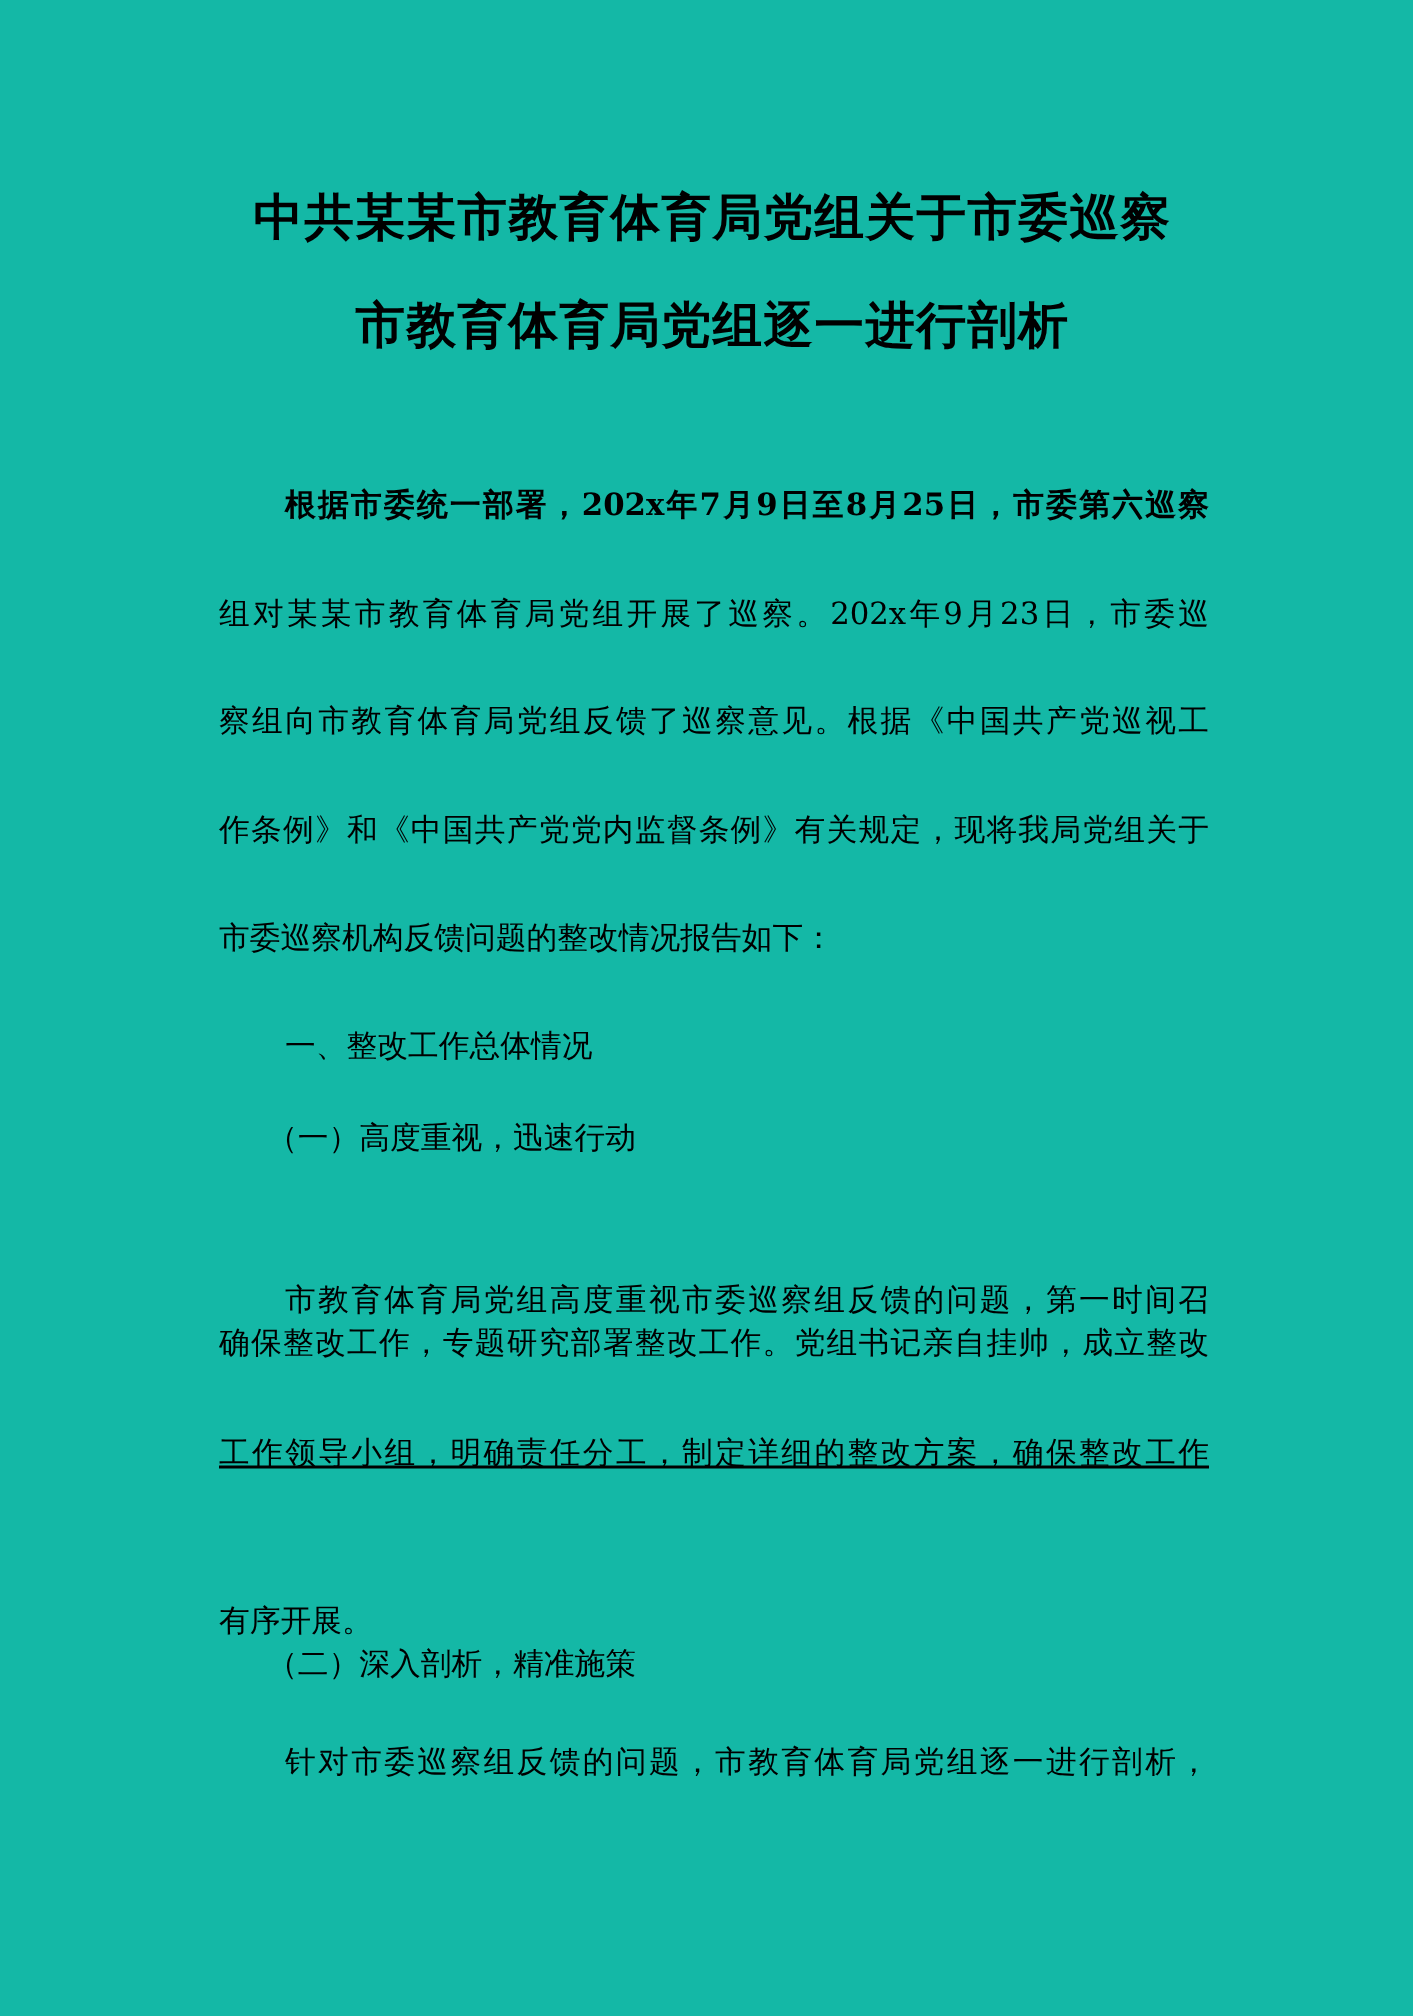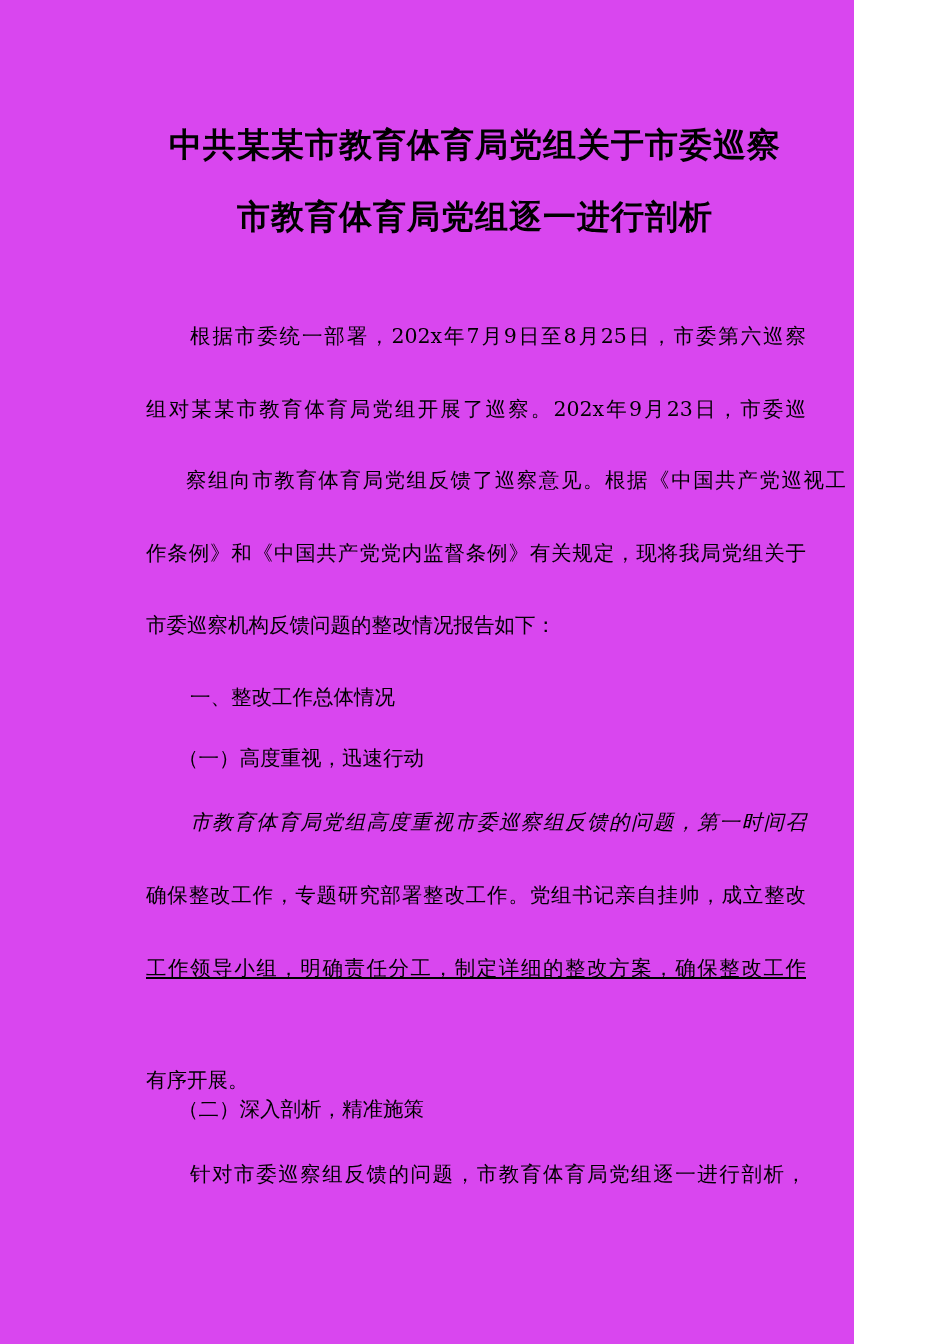--- a/index.html
+++ b/index.html
@@ -12,23 +12,23 @@
       height: 1344px;
       position: relative;
       overflow: hidden;
       font-family: "DejaVu Serif", "Liberation Serif", serif;
       color: #000000;
     }
     .page {
       position: absolute;
       left: 0;
       top: 0;
-      width: 854px;
+      width: 942px;
       height: 1344px;
-      background: #d946ef;
+      background: #14b8a6;
     }
     .title-line {
       position: absolute;
       left: 0;
       width: 950px;
       text-align: center;
       font-size: 33px;
       font-weight: bold;
       letter-spacing: 1px;
       line-height: 40px;
@@ -50,31 +50,31 @@
     .line.heading { text-align-last: left; }
   </style>
 </head>
 <body>
 
 <div class="page">
 
   <div class="title-line" style="top:125px;">中共某某市教育体育局党组关于市委巡察</div>
   <div class="title-line" style="top:197px;">市教育体育局党组逐一进行剖析</div>
 
-  <div class="line indent" style="top:322px;">根据市委统一部署，202x年7月9日至8月25日，市委第六巡察</div>
+  <div class="line indent" style="top:322px;font-weight:bold;">根据市委统一部署，202x年7月9日至8月25日，市委第六巡察</div>
   <div class="line" style="top:395px;">组对某某市教育体育局党组开展了巡察。202x年9月23日，市委巡</div>
-  <div class="line" style="top:466px;margin-left:40px;">察组向市教育体育局党组反馈了巡察意见。根据《中国共产党巡视工</div>
+  <div class="line" style="top:466px;">察组向市教育体育局党组反馈了巡察意见。根据《中国共产党巡视工</div>
   <div class="line" style="top:539px;">作条例》和《中国共产党党内监督条例》有关规定，现将我局党组关于</div>
   <div class="line short" style="top:611px;">市委巡察机构反馈问题的整改情况报告如下：</div>
 
   <div class="line indent heading" style="top:683px;">一、整改工作总体情况</div>
 
   <div class="line heading" style="top:744px; left:178px;">（一）高度重视，迅速行动</div>
 
-  <div class="line indent" style="top:808px;font-style:italic;">市教育体育局党组高度重视市委巡察组反馈的问题，第一时间召</div>
+  <div class="line indent" style="top:852px;">市教育体育局党组高度重视市委巡察组反馈的问题，第一时间召</div>
   <div class="line" style="top:881px;">确保整改工作，专题研究部署整改工作。党组书记亲自挂帅，成立整改</div>
   <div class="line" style="top:954px;text-decoration:underline;">工作领导小组，明确责任分工，制定详细的整改方案，确保整改工作</div>
   <div class="line short" style="top:1026px;margin-top:40px;">有序开展。</div>
 
   <div class="line heading" style="top:1095px; left:178px;">（二）深入剖析，精准施策</div>
 
   <div class="line indent" style="top:1160px;">针对市委巡察组反馈的问题，市教育体育局党组逐一进行剖析，</div>
 
 </div>
 

